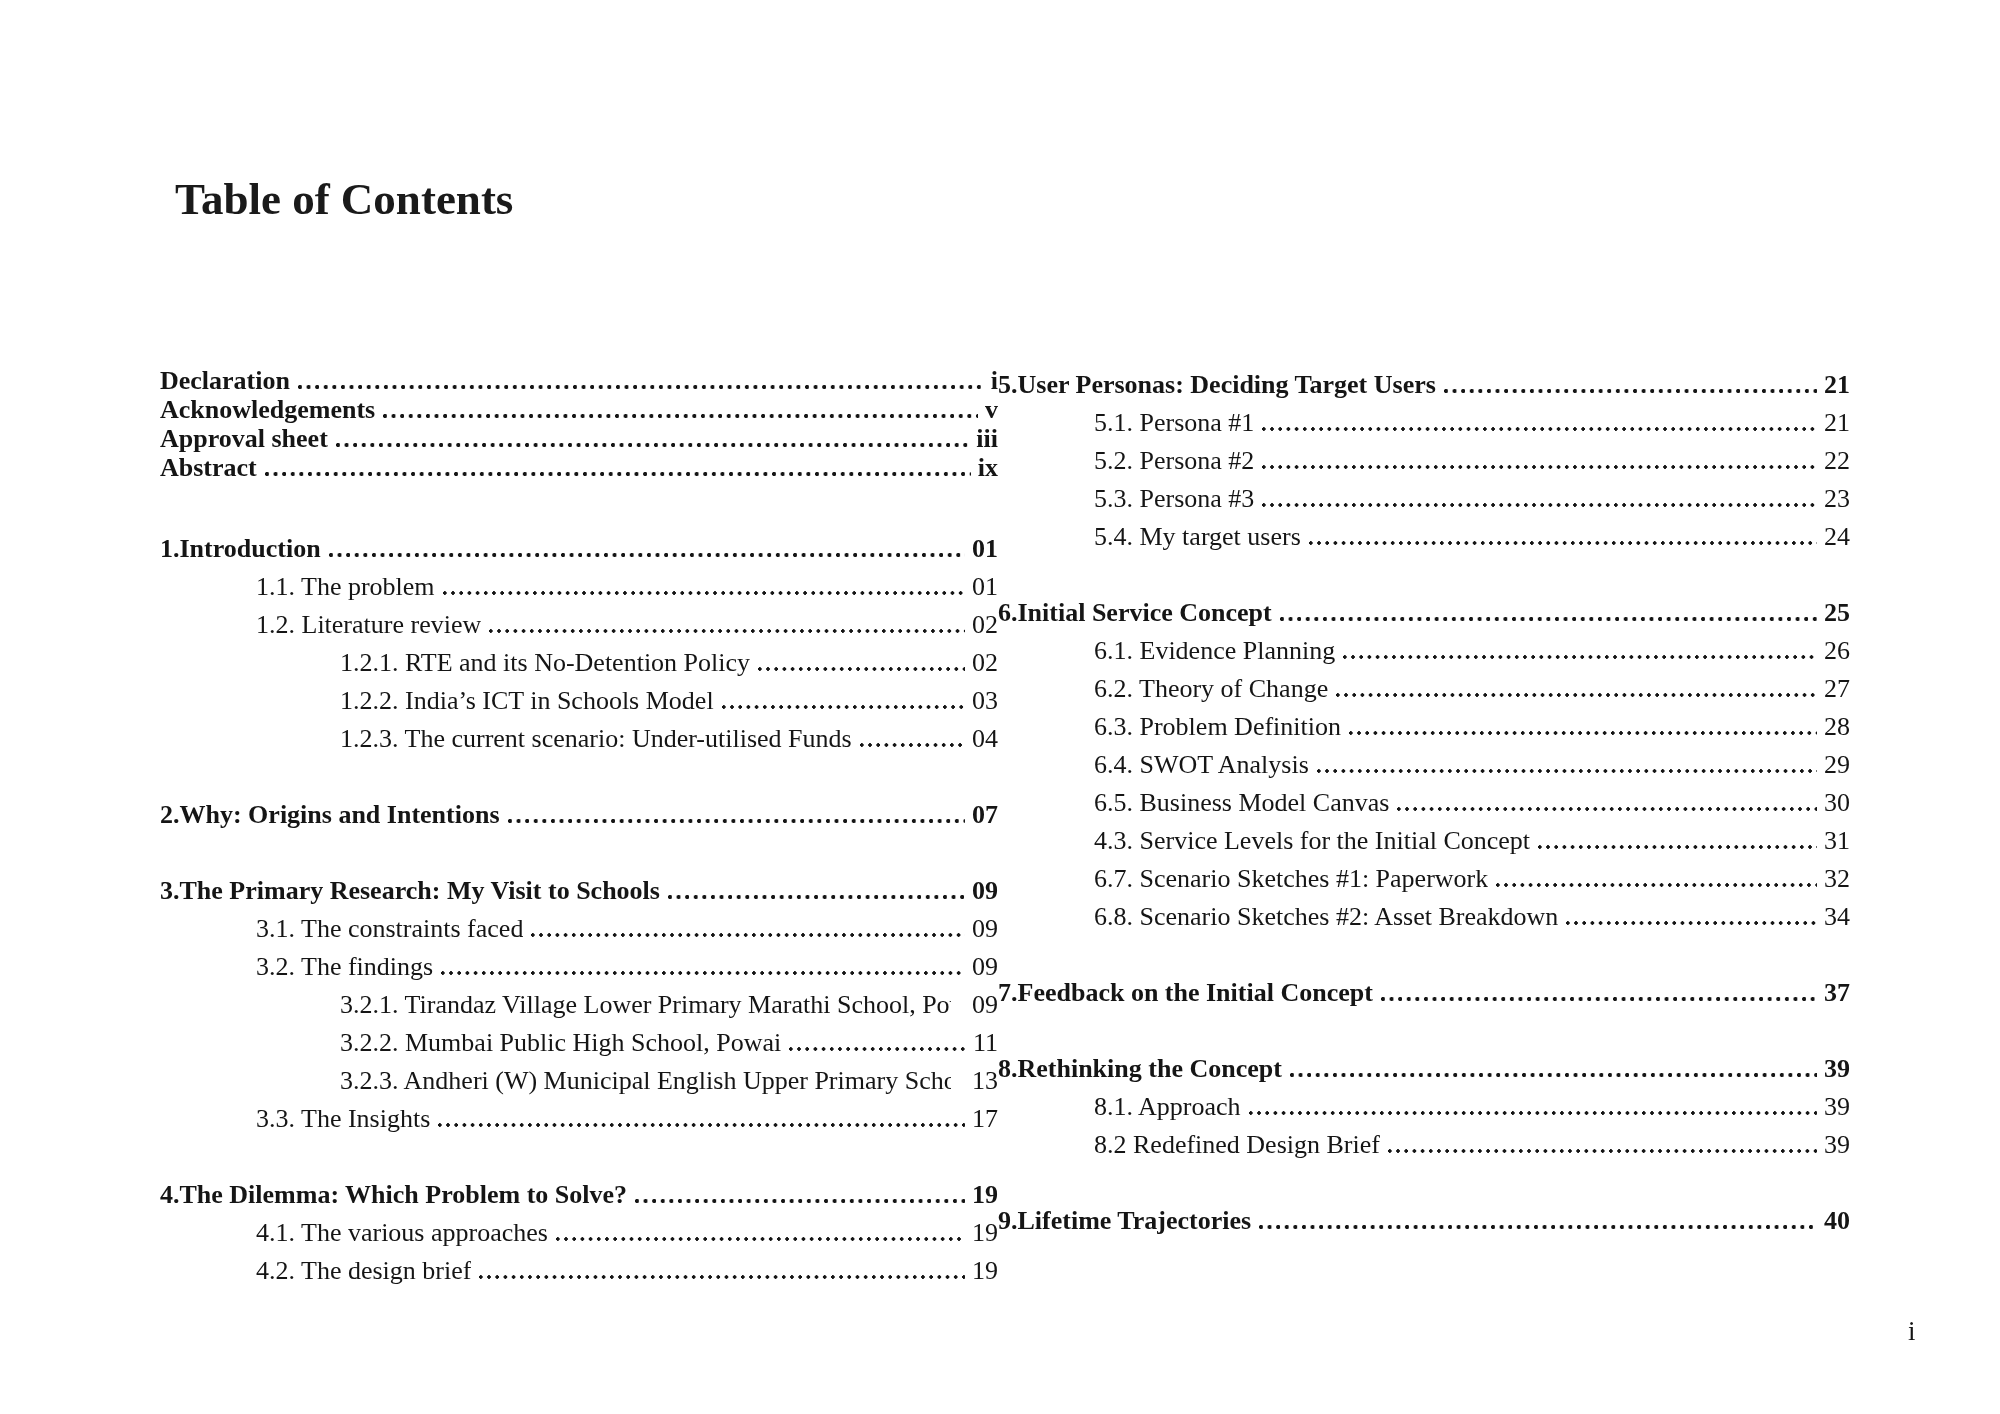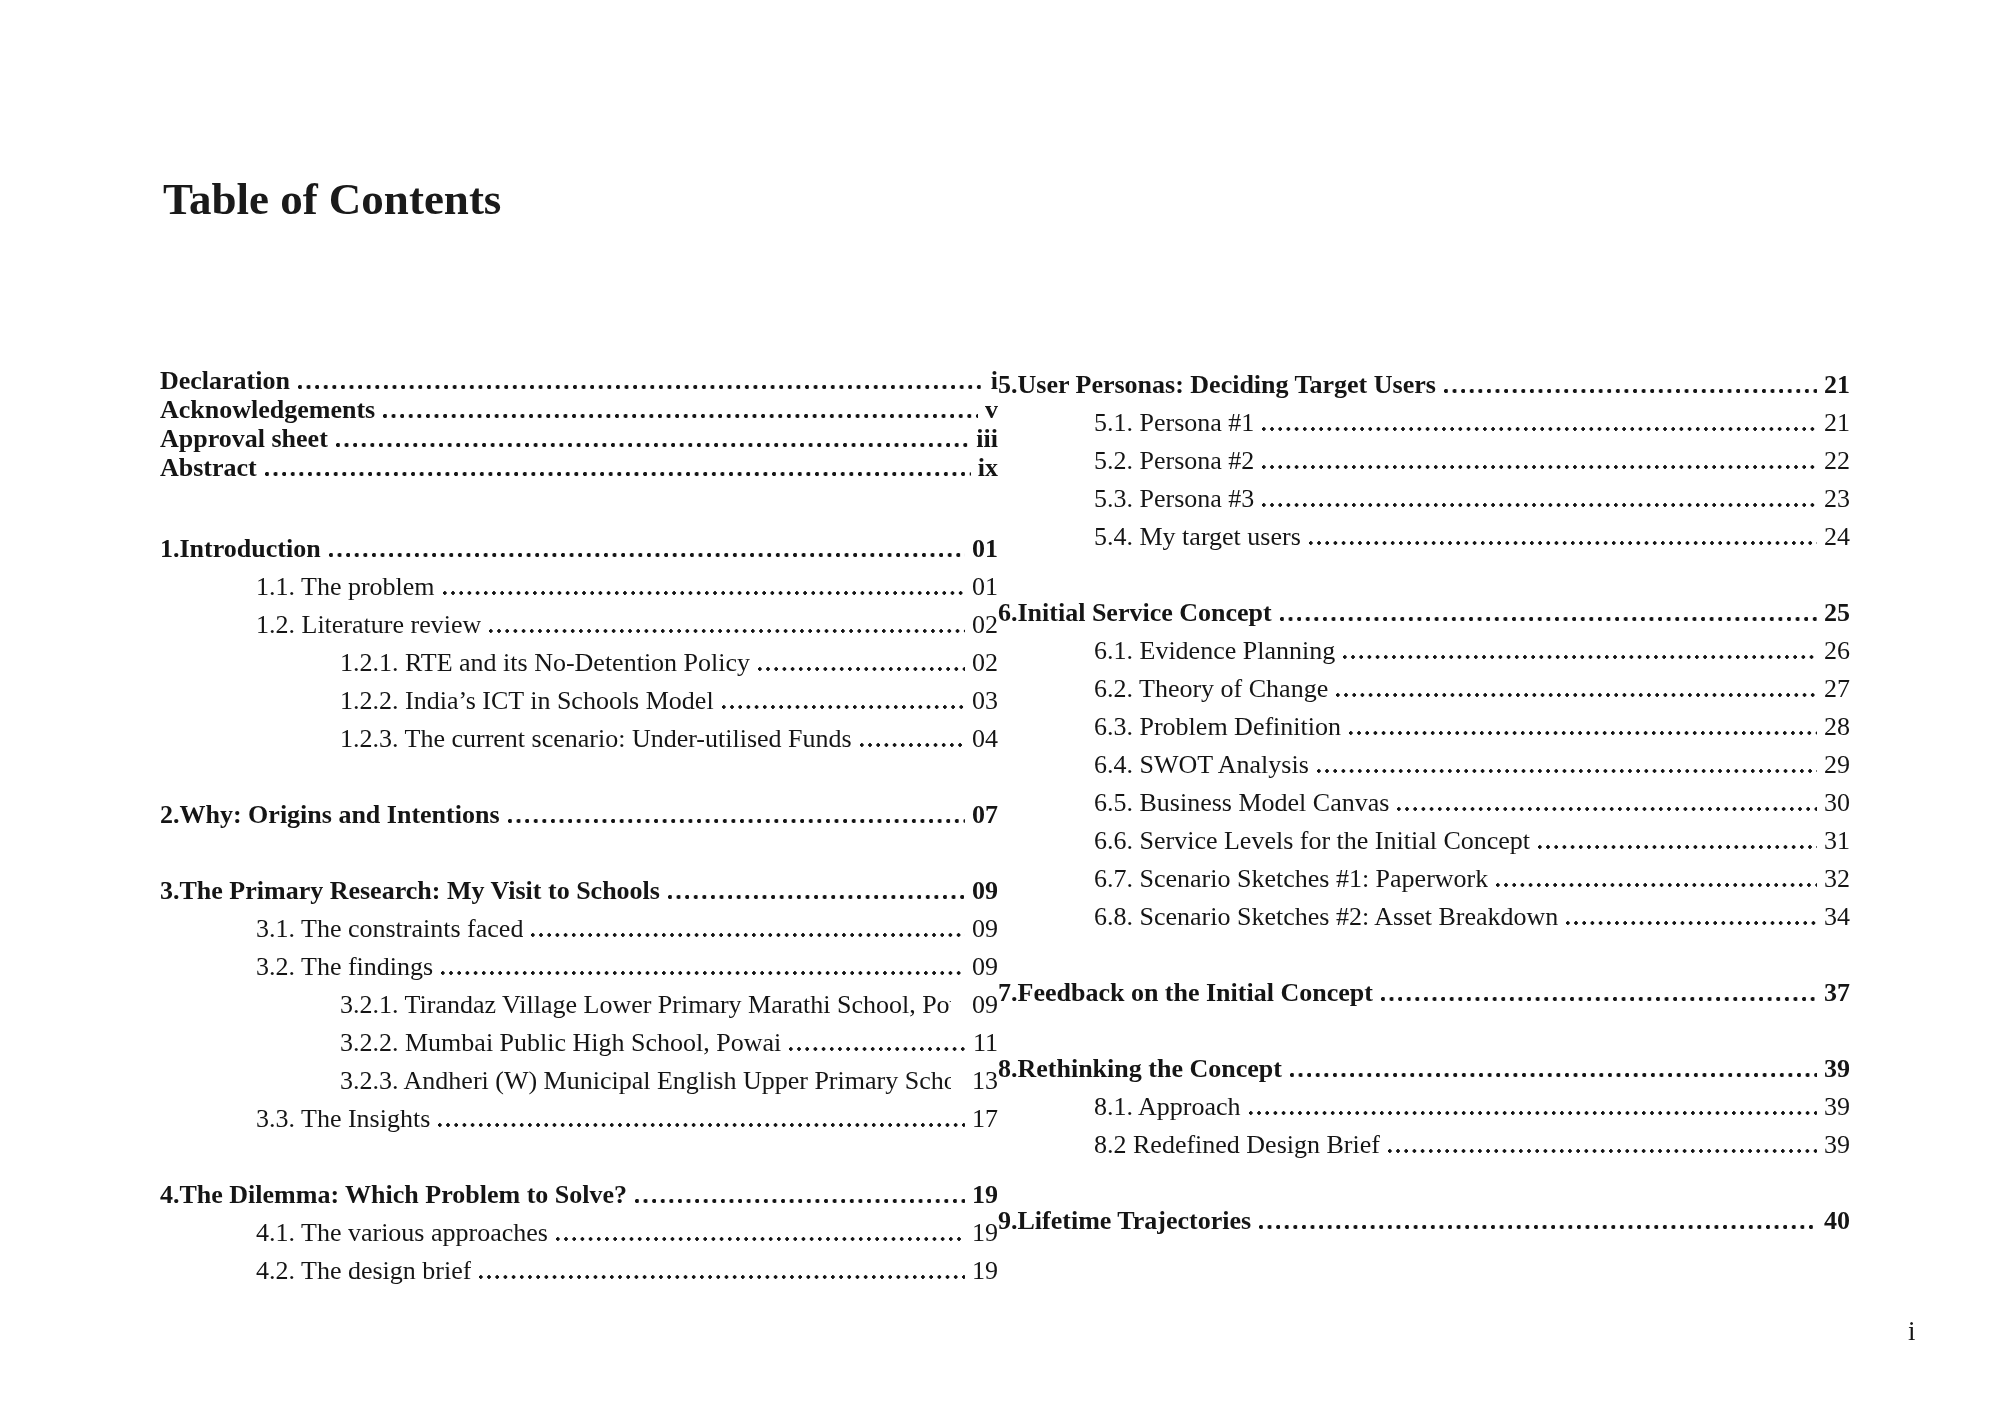--- a/index.html
+++ b/index.html
@@ -7,21 +7,21 @@
     position: relative;
     width: 2000px;
     height: 1414px;
     background: #ffffff;
     color: #151515;
     font-family: "Liberation Serif", "DejaVu Serif", serif;
     overflow: hidden;
   }
   .doc-title {
     position: absolute;
-    left: 163px;
+    left: 175px;
     top: 143px;
     font-size: 45px;
     font-weight: 700;
     color: #1a1a1a;
   }
   .columns {
     position: absolute;
     left: 160px;
     top: 366px;
     width: 1720px;
@@ -253,21 +253,21 @@
             <span class="toc-label">6.4. SWOT Analysis</span>
             <span class="toc-leader"></span>
             <span class="toc-page">29</span>
           </div>
           <div class="toc-row indent-1">
             <span class="toc-label">6.5. Business Model Canvas</span>
             <span class="toc-leader"></span>
             <span class="toc-page">30</span>
           </div>
           <div class="toc-row indent-1">
-            <span class="toc-label">6.6. Service Levels for the Initial Concept</span>
+            <span class="toc-label">4.3. Service Levels for the Initial Concept</span>
             <span class="toc-leader"></span>
             <span class="toc-page">31</span>
           </div>
           <div class="toc-row indent-1">
             <span class="toc-label">6.7. Scenario Sketches #1: Paperwork</span>
             <span class="toc-leader"></span>
             <span class="toc-page">32</span>
           </div>
           <div class="toc-row indent-1">
             <span class="toc-label">6.8. Scenario Sketches #2: Asset Breakdown</span>

